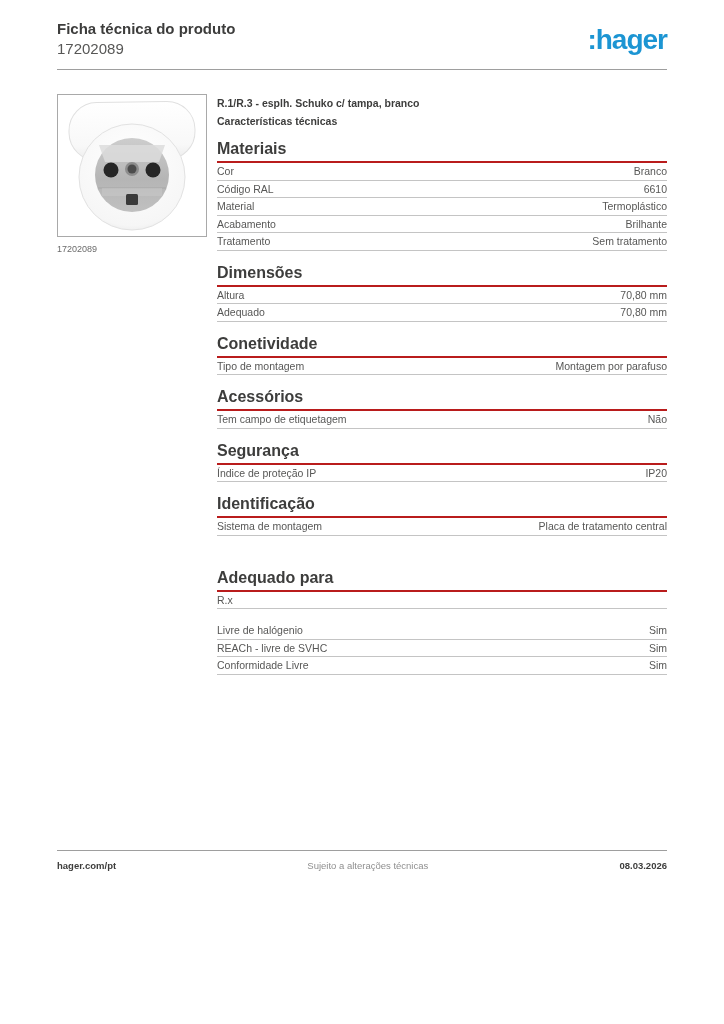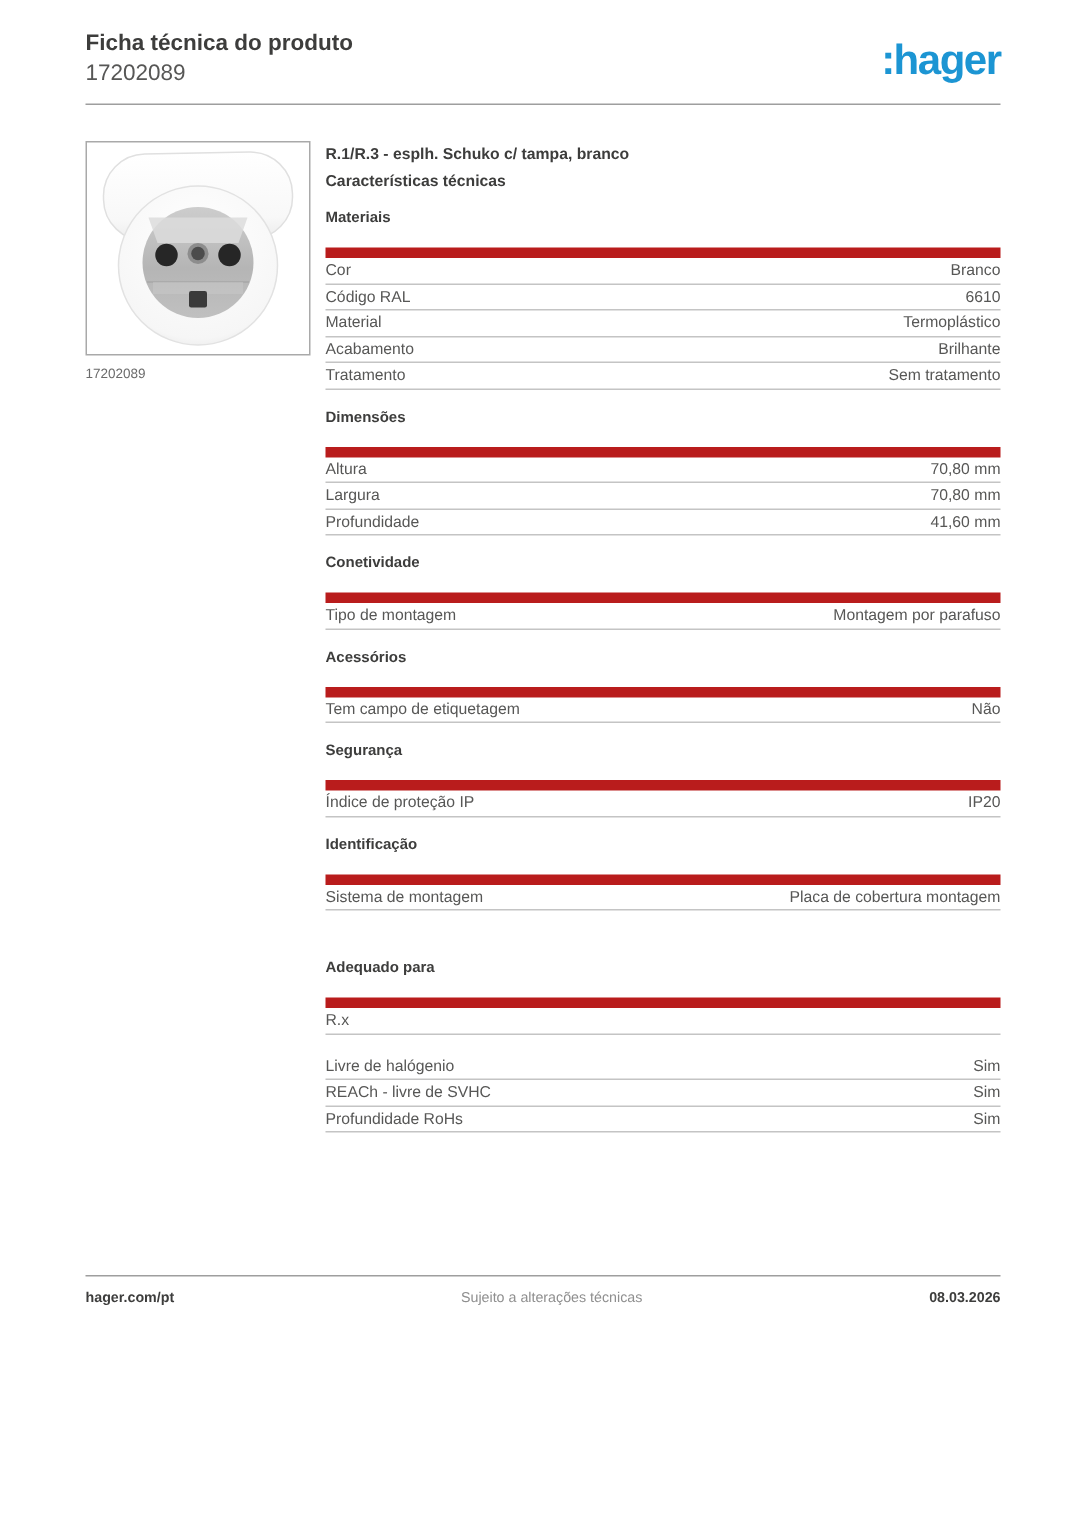--- a/index.html
+++ b/index.html
@@ -47,25 +47,25 @@
   }
   .image-caption { font-size: 9px; color: #6b6b6b; margin-top: 7px; }
 
   .spec-col { flex: 1; margin-left: 10px; padding-top: 3px; }
   .product-title { font-size: 10.5px; font-weight: bold; color: #3d3d3c; }
   .tech-heading { font-size: 10.5px; font-weight: bold; color: #3d3d3c; margin-top: 6px; }
 
   section.spec-section { margin-top: 13px; }
   section.spec-section.extra-gap { margin-top: 33px; }
   .section-title {
-    font-size: 10px;
+    font-size: 16px;
     font-weight: bold;
     color: #3d3d3c;
-    padding-bottom: 14px;
-    border-bottom: 7px solid #b91c1c;
+    padding-bottom: 3px;
+    border-bottom: 2px solid #b91c1c;
   }
   .spec-row {
     display: flex;
     justify-content: space-between;
     align-items: baseline;
     font-size: 10.5px;
     color: #575756;
     padding: 2px 0 2.5px 0;
     border-bottom: 1px solid #c4c4c4;
   }
@@ -168,28 +168,24 @@
 
   <section class="spec-section">
     <div class="section-title">Dimensões</div>
     <div>
   <div class="spec-row">
     <span class="spec-label">Altura</span>
     <span class="spec-value">70,80 mm</span>
   </div>
 
   <div class="spec-row">
-    <span class="spec-label">Largura</span>
+    <span class="spec-label">Adequado</span>
     <span class="spec-value">70,80 mm</span>
   </div>
 
-  <div class="spec-row">
-    <span class="spec-label">Profundidade</span>
-    <span class="spec-value">41,60 mm</span>
-  </div>
 </div>
   </section>
 
   <section class="spec-section">
     <div class="section-title">Conetividade</div>
     <div>
   <div class="spec-row">
     <span class="spec-label">Tipo de montagem</span>
     <span class="spec-value">Montagem por parafuso</span>
   </div>
@@ -214,21 +210,21 @@
     <span class="spec-value">IP20</span>
   </div>
 </div>
   </section>
 
   <section class="spec-section">
     <div class="section-title">Identificação</div>
     <div>
   <div class="spec-row">
     <span class="spec-label">Sistema de montagem</span>
-    <span class="spec-value">Placa de cobertura montagem</span>
+    <span class="spec-value">Placa de tratamento central</span>
   </div>
 </div>
   </section>
 
   <section class="spec-section extra-gap">
     <div class="section-title">Adequado para</div>
     <div>
   <div class="spec-row">
     <span class="spec-label">R.x</span>
     <span class="spec-value"></span>
@@ -242,21 +238,21 @@
     <span class="spec-label">Livre de halógenio</span>
     <span class="spec-value">Sim</span>
   </div>
 
   <div class="spec-row">
     <span class="spec-label">REACh - livre de SVHC</span>
     <span class="spec-value">Sim</span>
   </div>
 
   <div class="spec-row">
-    <span class="spec-label">Profundidade RoHs</span>
+    <span class="spec-label">Conformidade Livre</span>
     <span class="spec-value">Sim</span>
   </div>
 </div>
   </section>
 </div>
     </div>
   </div>
 
   <div class="footer">
     <hr class="footer-rule">

